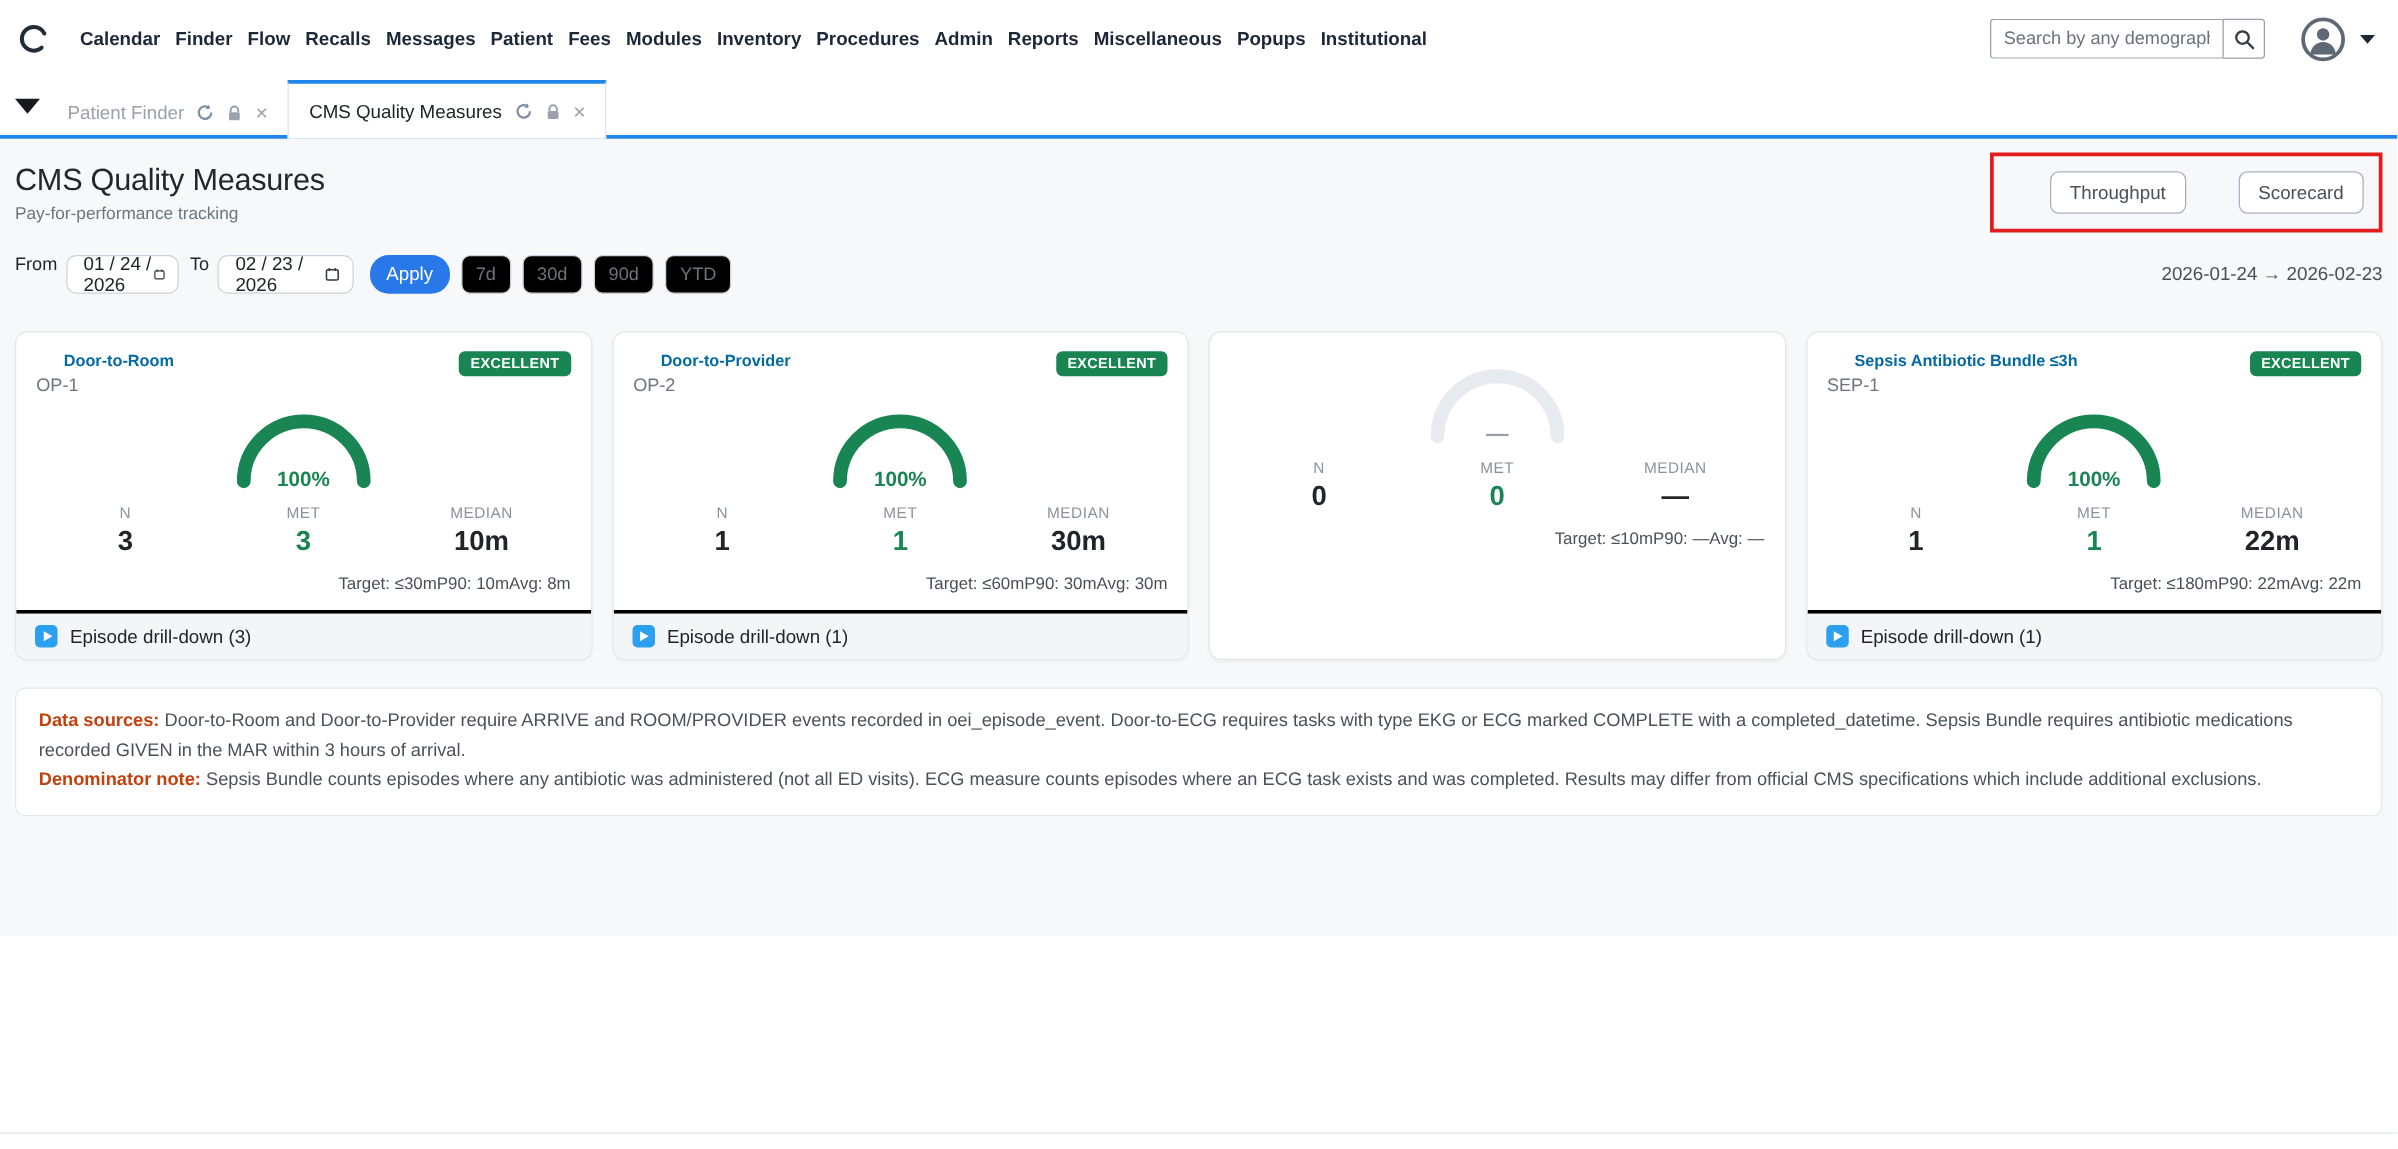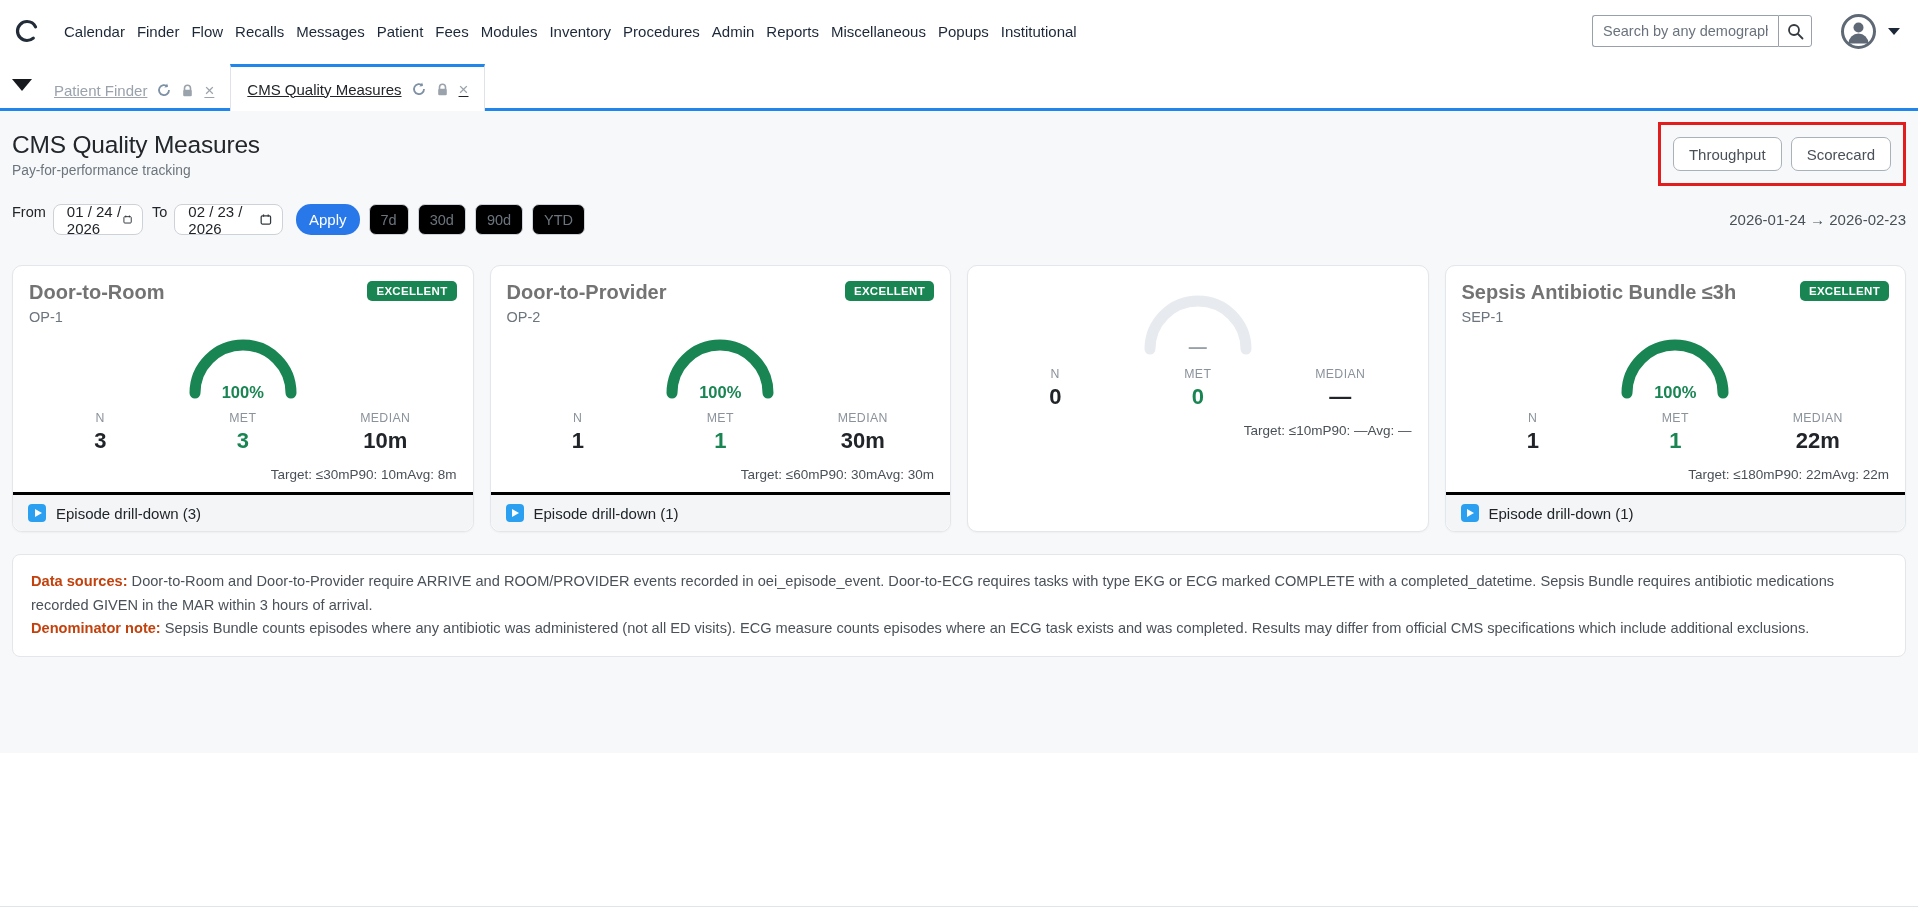--- a/index.html
+++ b/index.html
@@ -4,61 +4,61 @@
 <style>
   * { box-sizing: border-box; margin: 0; padding: 0; }
   html, body { background: #fff; }
   body { font-family: "Liberation Sans", sans-serif; }
   .app { position: relative; width: 1918px; height: 919px; background: #fff; overflow: hidden; }
 
   
   .topnav { display: flex; align-items: center; height: 62px; padding: 0 18px 0 14px; background: #fff; }
   .brand-refresh { width: 26px; height: 26px; margin-right: 24px; cursor: pointer; }
   .nav-items { display: flex; gap: 12px; align-items: center; }
-  .nav-item { font-size: 15px; font-weight: 400; color: #1c2838; cursor: pointer; white-space: nowrap; }
+  .nav-item { font-size: 15px; font-weight: 700; color: #1c2838; cursor: pointer; white-space: nowrap; }
   .search-wrap { margin-left: auto; display: flex; align-items: center; }
   .search-input { width: 186px; height: 32px; border: 1px solid #98a1ab; border-right: none; border-radius: 3px 0 0 3px; padding: 0 10px; font-size: 14.5px; color: #212529; font-family: "Liberation Sans", sans-serif; outline: none; }
   .search-input::placeholder { color: #6a737d; }
   .search-btn { width: 34px; height: 32px; border: 1px solid #98a1ab; border-radius: 0 3px 3px 0; background: #fff; display: flex; align-items: center; justify-content: center; cursor: pointer; }
   .avatar { margin-left: 28px; width: 37px; height: 37px; cursor: pointer; }
   .avatar-caret { margin-left: 11px; width: 0; height: 0; border-left: 6px solid transparent; border-right: 6px solid transparent; border-top: 7px solid #1c2838; cursor: pointer; }
 
   
   .tabbar { position: relative; height: 49px; background: #fff; display: flex; align-items: flex-end; padding-left: 38px; }
   .tab-accent-line { position: absolute; left: 0; right: 0; bottom: 0; height: 3px; background: #2186eb; }
   .tab-caret { position: absolute; left: 12px; top: 17px; width: 0; height: 0; border-left: 10px solid transparent; border-right: 10px solid transparent; border-top: 12px solid #16191d; cursor: pointer; }
-  .tab { position: relative; display: flex; align-items: center; gap: 10px; height: 42px; padding: 0 16px; font-size: 15px; cursor: pointer; text-decoration: underline; }
+  .tab { position: relative; display: flex; align-items: center; gap: 10px; height: 42px; padding: 0 16px; font-size: 15px; cursor: pointer; }
   .tab.inactive { color: #9aa2ab; }
   .tab.active { z-index: 2; background: #fff; border: 1px solid #dfe3e8; border-bottom: none; border-top: 3px solid #2186eb; height: 47px; color: #212529; }
   .tab-close { font-size: 17px; color: #9aa2ab; line-height: 1; cursor: pointer; }
   .tab .ic { display: inline-flex; cursor: pointer; }
 
   
   .content { background: #f7f8f9; padding: 20px 12px 96px; }
   .head-row { display: flex; justify-content: space-between; align-items: flex-start; }
   .page-title { font-size: 24.5px; font-weight: 500; color: #23272b; letter-spacing: -0.2px; }
   .page-sub { margin-top: 4px; font-size: 13.8px; color: #6c757d; }
   .annotation { border: 3px solid #e11d1d; padding: 12px; display: flex; gap: 9px; margin-top: -9px; }
-  .view-btn { height: 34px; padding: 0 15px; background: #fff; border: 1px solid #a9b1b9; border-radius: 7px; font-size: 15px; color: #495057; cursor: pointer; font-family: "Liberation Sans", sans-serif; }
+  .view-btn { height: 34px; padding: 0 15px; background: #fff; border: 1px solid #a9b1b9; border-radius: 7px; font-size: 15px; color: #495057; cursor: pointer; font-family: "Liberation Sans", sans-serif; margin-left: 33px; }
 
   
   .filters { margin-top: 18px; display: flex; align-items: flex-end; gap: 9px; }
   .date-group { display: flex; gap: 7px; width: 131px; }
   .date-label { font-size: 14.5px; color: #212529; }
   .date-input { height: 31px; border: 1px solid #cdd2d8; border-radius: 8px; background: #fff; display: flex; align-items: center; justify-content: space-between; padding: 0 10px 0 13px; font-size: 15px; color: #212529; cursor: pointer; }
   .btn-apply { height: 31px; padding: 0 13px; background: #2878ea; color: #fff; border: none; border-radius: 15px; font-size: 15px; margin-left: 4px; cursor: pointer; font-family: "Liberation Sans", sans-serif; }
   .btn-quick { height: 31px; padding: 0 11px; background: #000000; color: #6c757d; border: 1px solid #cdd2d8; border-radius: 7px; font-size: 14.5px; cursor: pointer; font-family: "Liberation Sans", sans-serif; }
   .range-display { margin-left: auto; font-size: 15px; color: #495057; padding-bottom: 7px; }
 
   
   .cards { margin-top: 30px; display: grid; grid-template-columns: repeat(4, 1fr); gap: 16px; }
   .card { background: #fff; border: 1px solid #e3e6ea; border-radius: 10px; display: flex; flex-direction: column; min-height: 263px; box-shadow: 0 1px 2px rgba(16,24,40,.04); }
   .card-body { padding: 15px 16px 10px; display: flex; flex-direction: column; flex: 1; }
   .card-head { display: flex; justify-content: space-between; align-items: flex-start; }
-  .card-title { font-size: 20px; font-weight: 700; color: #737373; }
+  .card-title { font-size: 13px; font-weight: 700; color: #0369a1; margin-left: 22px; }
   .card-code { margin-top: 5px; font-size: 14.5px; color: #6c757d; }
   .badge { font-size: 11.5px; font-weight: 700; color: #fff; background: #188552; border-radius: 5px; padding: 4px 9px; letter-spacing: .3px; white-space: nowrap; }
   .card.na .badge { background: #6c757d; }
   .gauge { position: relative; width: 116px; margin: 12px auto 0; height: 62px; }
   .gauge-arc { stroke: #188552; }
   .card.na .gauge-arc { stroke: #e7eaee; }
   .gauge-label { position: absolute; left: 50%; transform: translateX(-50%); bottom: -3px; font-size: 16.5px; font-weight: 700; color: #188552; }
   .card.na .gauge-label { color: #98a0a8; font-size: 18px; }
   .stats { margin-top: 12px; display: grid; grid-template-columns: 1fr 1fr 1fr; }
   .stat { text-align: center; }

